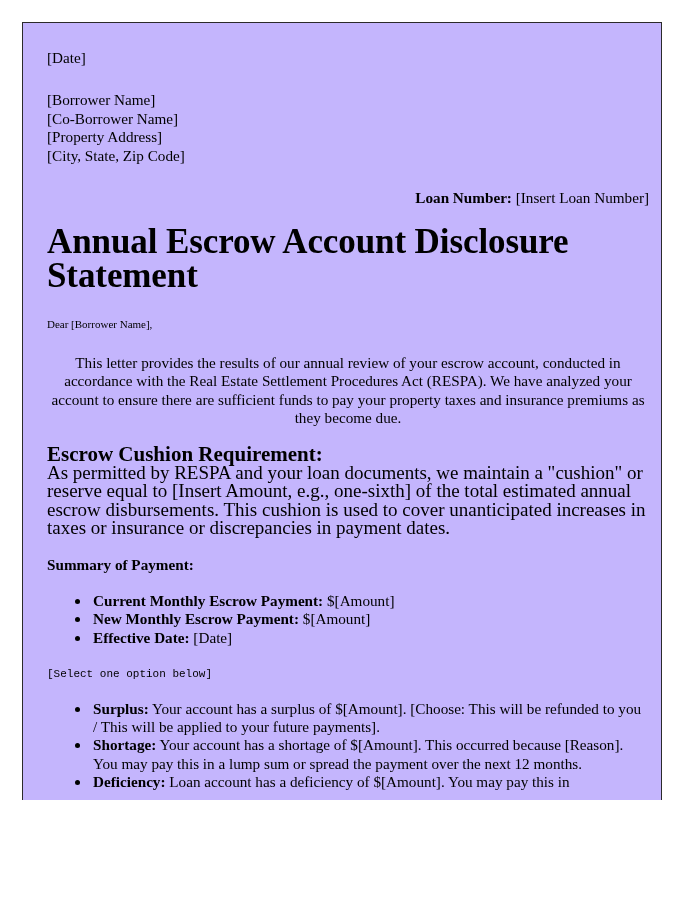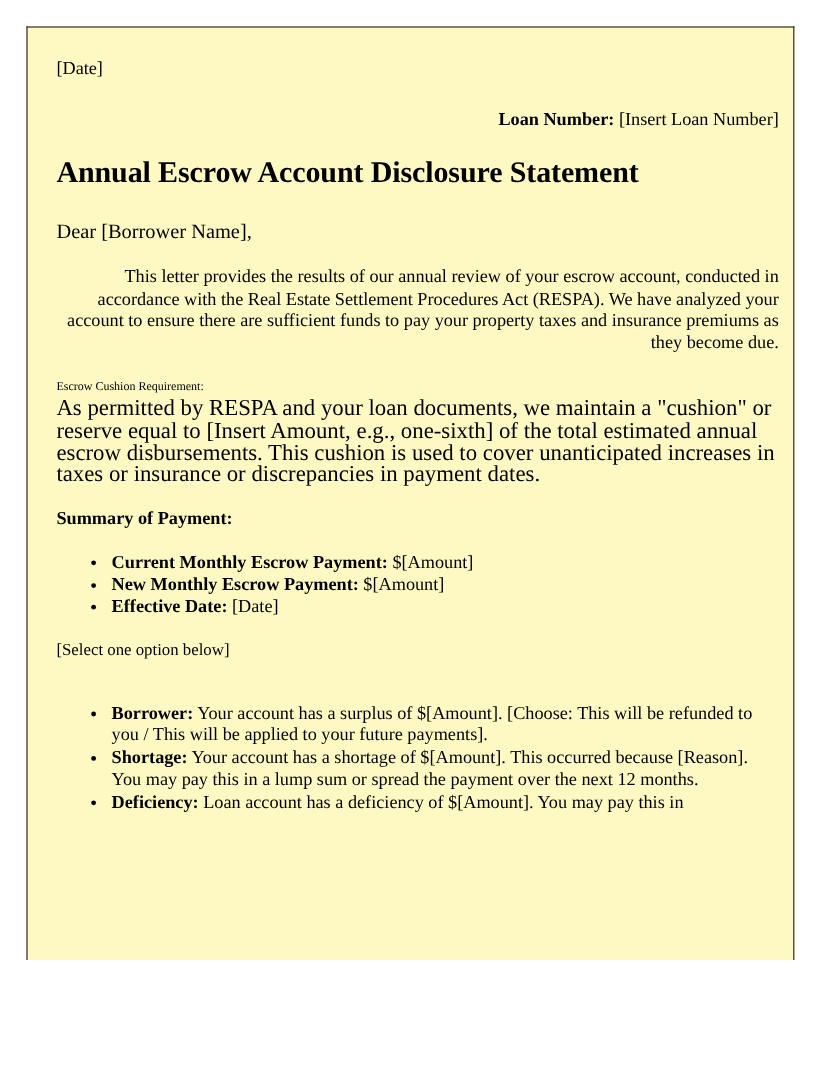--- a/index.html
+++ b/index.html
@@ -18,21 +18,21 @@
   
   .page-sheet {
     position: absolute;
     left: 22px;
     top: 22px;
     width: 640px;
     height: 778px;
     box-sizing: border-box;
     border: 1px solid #2b2b2b;
     border-bottom: none;
-    background: #fef9c3;
+    background: #c4b5fd;
     overflow: hidden;
   }
 
   .page-inner {
     padding: 26px 12px 0 24px;
   }
 
   
   .addr-line,
   .body-par,
@@ -53,63 +53,64 @@
   }
 
   .loan-line {
     font-size: 15.2px;
     line-height: 18.4px;
     margin: 0 0 8px 0;
     text-align: right;
   }
 
   .doc-title {
-    font-size: 25px;
+    font-size: 35px;
     line-height: 34px;
     font-weight: bold;
     margin: 18px 0 22px 0;
     letter-spacing: -0.1px;
   }
 
   .salutation {
-    font-size: 17px;
+    font-size: 11px;
     line-height: 18.4px;
     margin: 0 0 20px 0;
   }
 
   .body-par {
     margin: 0 0 18px 0;
-    text-align: right;
+    text-align: center;
   }
 
   
   .tight-heading {
-    font-size: 10px;
+    font-size: 21px;
     line-height: 18.4px;
-    font-weight: normal;
+    font-weight: bold;
     margin: 0;
   }
 
   .tight-par {
     font-size: 19px;
     line-height: 18.4px;
     margin: 0 0 18px 0;
   }
 
   .section-heading {
     font-size: 15.2px;
     line-height: 18.4px;
     font-weight: bold;
     margin: 0 0 18px 0;
   }
 
   .select-note {
-    font-size: 14px;
+    font-size: 11px;
     line-height: 18.4px;
-    margin: 0 0 34px 0;
+    margin: 0 0 16px 0;
+    font-family: Liberation Mono, monospace;
   }
 
   ul.bullets {
     margin: 0 0 18px 0;
     padding-left: 44px;
     list-style-type: disc;
   }
 
   ul.bullets li {
     font-size: 15.2px;
@@ -123,20 +124,26 @@
   }
 </style>
 </head>
 <body>
 
 <div class="page-sheet">
   <div class="page-inner">
 
     <p class="date-line">[Date]</p>
 
+    <div class="addr-block">
+      <p class="addr-line">[Borrower Name]</p>
+      <p class="addr-line">[Co-Borrower Name]</p>
+      <p class="addr-line">[Property Address]</p>
+      <p class="addr-line">[City, State, Zip Code]</p>
+    </div>
 
     <p class="loan-line"><span class="b">Loan Number:</span> <span>[Insert Loan Number]</span></p>
 
     <h1 class="doc-title">Annual Escrow Account Disclosure Statement</h1>
 
     <p class="salutation">Dear [Borrower Name],</p>
 
     <p class="body-par">This letter provides the results of our annual review of your escrow account, conducted in accordance with the Real Estate Settlement Procedures Act (RESPA). We have analyzed your account to ensure there are sufficient funds to pay your property taxes and insurance premiums as they become due.</p>
 
     <p class="tight-heading">Escrow Cushion Requirement:</p>
@@ -147,19 +154,19 @@
     <ul class="bullets">
       <li><span class="b">Current Monthly Escrow Payment:</span> <span>$[Amount]</span></li>
       <li><span class="b">New Monthly Escrow Payment:</span> <span>$[Amount]</span></li>
       <li><span class="b">Effective Date:</span> <span>[Date]</span></li>
     </ul>
 
 
     <p class="select-note">[Select one option below]</p>
 
     <ul class="bullets">
-      <li><span class="b">Borrower:</span> <span>Your account has a surplus of $[Amount]. [Choose: This will be refunded to you / This will be applied to your future payments].</span></li>
+      <li><span class="b">Surplus:</span> <span>Your account has a surplus of $[Amount]. [Choose: This will be refunded to you / This will be applied to your future payments].</span></li>
       <li><span class="b">Shortage:</span> <span>Your account has a shortage of $[Amount]. This occurred because [Reason]. You may pay this in a lump sum or spread the payment over the next 12 months.</span></li>
       <li><span class="b">Deficiency:</span> <span>Loan account has a deficiency of $[Amount]. You may pay this in</span></li>
     </ul>
 
   </div>
 </div>
 
 </body></html>

